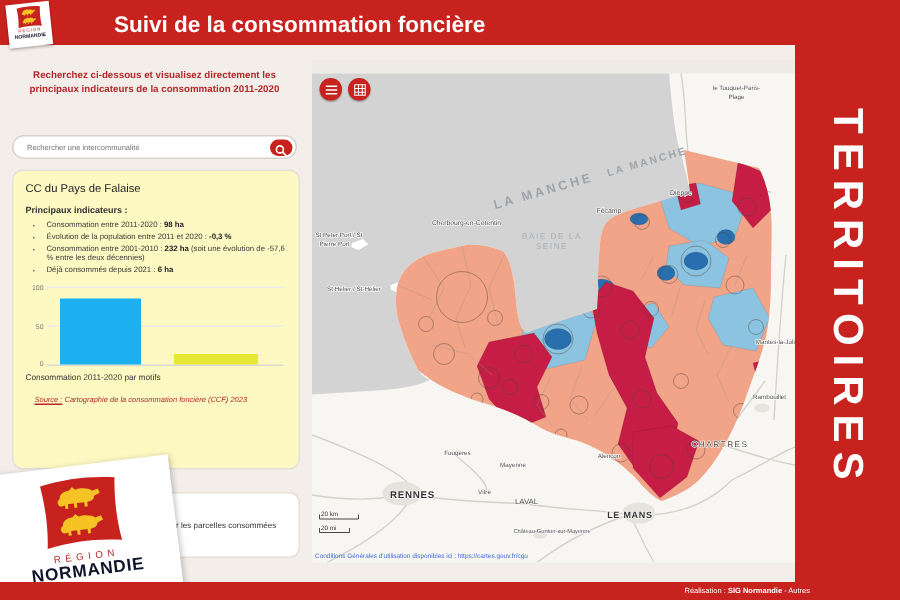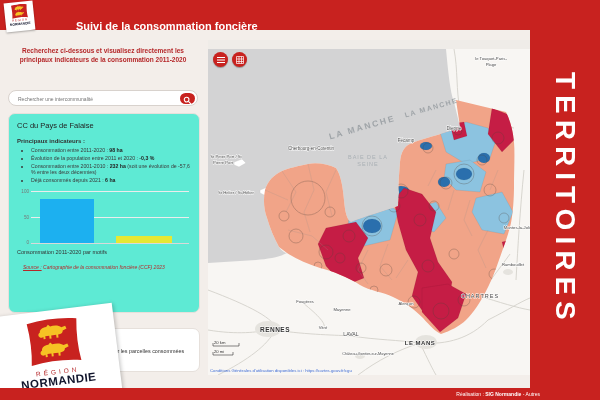--- a/index.html
+++ b/index.html
@@ -1,21 +1,21 @@
 <!DOCTYPE html>
 <html><head>
 <meta charset="utf-8">
 <style>
   html,body{margin:0;padding:0;}
   body{font-family:"Liberation Sans",sans-serif;}
   #app{position:relative;width:600px;height:400px;overflow:hidden;background:#f3eeea;}
 
   
   .header{position:absolute;left:0;top:0;width:600px;height:30px;background:#c8221f;z-index:30;}
-  .header-title{position:absolute;left:40px;top:20px;color:#fff;font-size:11px;font-weight:bold;padding-left:36px;}
+  .header-title{position:absolute;left:40px;top:8px;color:#fff;font-size:15px;font-weight:bold;padding-left:36px;}
   .logo-mini{position:absolute;left:5px;top:2px;width:27px;height:27px;background:#fff;
              transform:rotate(-6deg);box-shadow:0 1px 2px rgba(0,0,0,.3);padding:1px;text-align:center;z-index:31;}
   .logo-mini svg{display:block;margin:1px auto 0;}
   .logo-mini .t1{font-size:3px;letter-spacing:.6px;color:#b5282a;line-height:3px;}
   .logo-mini .t2{font-size:3.4px;font-weight:bold;color:#11152c;line-height:4px;}
 
   
   .band{position:absolute;left:530px;top:30px;width:70px;height:370px;background:#c8221f;z-index:25;}
   .band span{display:block;margin:42px auto 0;writing-mode:vertical-rl;text-orientation:sideways;
              color:#fff;font-size:28px;font-weight:bold;letter-spacing:6px;white-space:nowrap;}
@@ -28,21 +28,21 @@
   
   .sidebar{position:absolute;left:0;top:30px;width:208px;height:358px;background:#f3eeea;z-index:5;}
   .intro{position:absolute;left:6px;top:16px;width:194px;text-align:center;
          color:#b5282a;font-size:6.5px;font-weight:bold;line-height:9px;}
   .search{position:absolute;left:8px;top:60px;width:190px;height:16px;background:#fff;
           border:1px solid #d8d2cd;border-radius:9px;box-sizing:border-box;}
   .search input{position:absolute;left:7px;top:2px;width:155px;height:10px;border:none;outline:none;
                 font-size:5px;color:#555;background:transparent;font-family:"Liberation Sans",sans-serif;}
   .search .go{position:absolute;right:2px;top:1.5px;width:15px;height:11px;background:#c8221f;border:none;
               border-radius:6px;cursor:pointer;padding:0;}
-  .card{position:absolute;left:8px;top:83px;width:192px;height:200px;background:#5eead4;
+  .card{position:absolute;left:8px;top:83px;width:192px;height:200px;background:#fef9c3;
         border:1px solid #e6e0db;border-radius:7px;box-sizing:border-box;padding:7px 8px;}
   .card .title{font-size:7.5px;color:#222;margin:0 0 8px;}
   .card .ind-head{font-size:6px;font-weight:bold;color:#333;margin:0 0 3px;}
   .card ul{margin:0 0 0 6px;padding-left:8px;}
   .card li{font-size:5.2px;color:#3a3a3a;line-height:6.8px;margin:0 0 1px;}
   .card li b{color:#222;}
   .chart{position:relative;margin:7px 0 0 14px;width:158px;height:52px;border-bottom:1px solid #d9d9d9;}
   .gl{position:absolute;left:0;width:100%;height:0;border-top:1px solid #ececec;}
   .gl.g100{top:0;} .gl.g50{top:50%;}
   .ytick{position:absolute;left:-13px;width:11px;text-align:right;font-size:4.6px;color:#777;}

